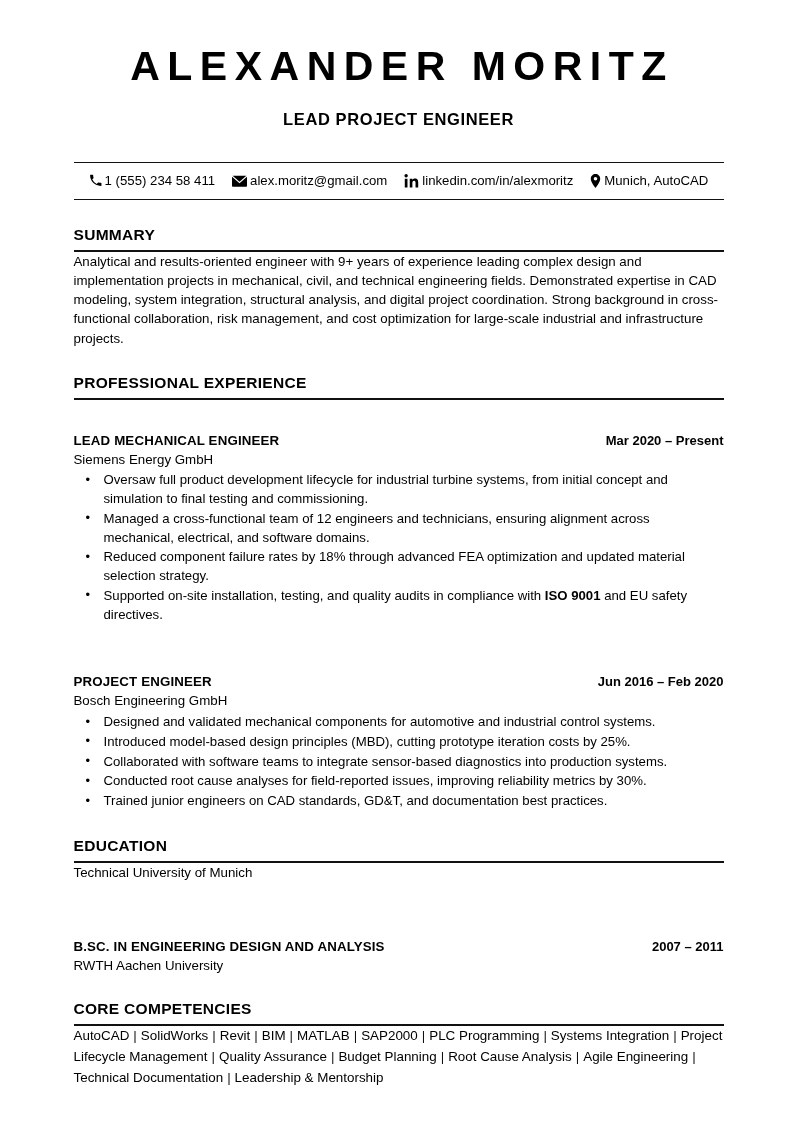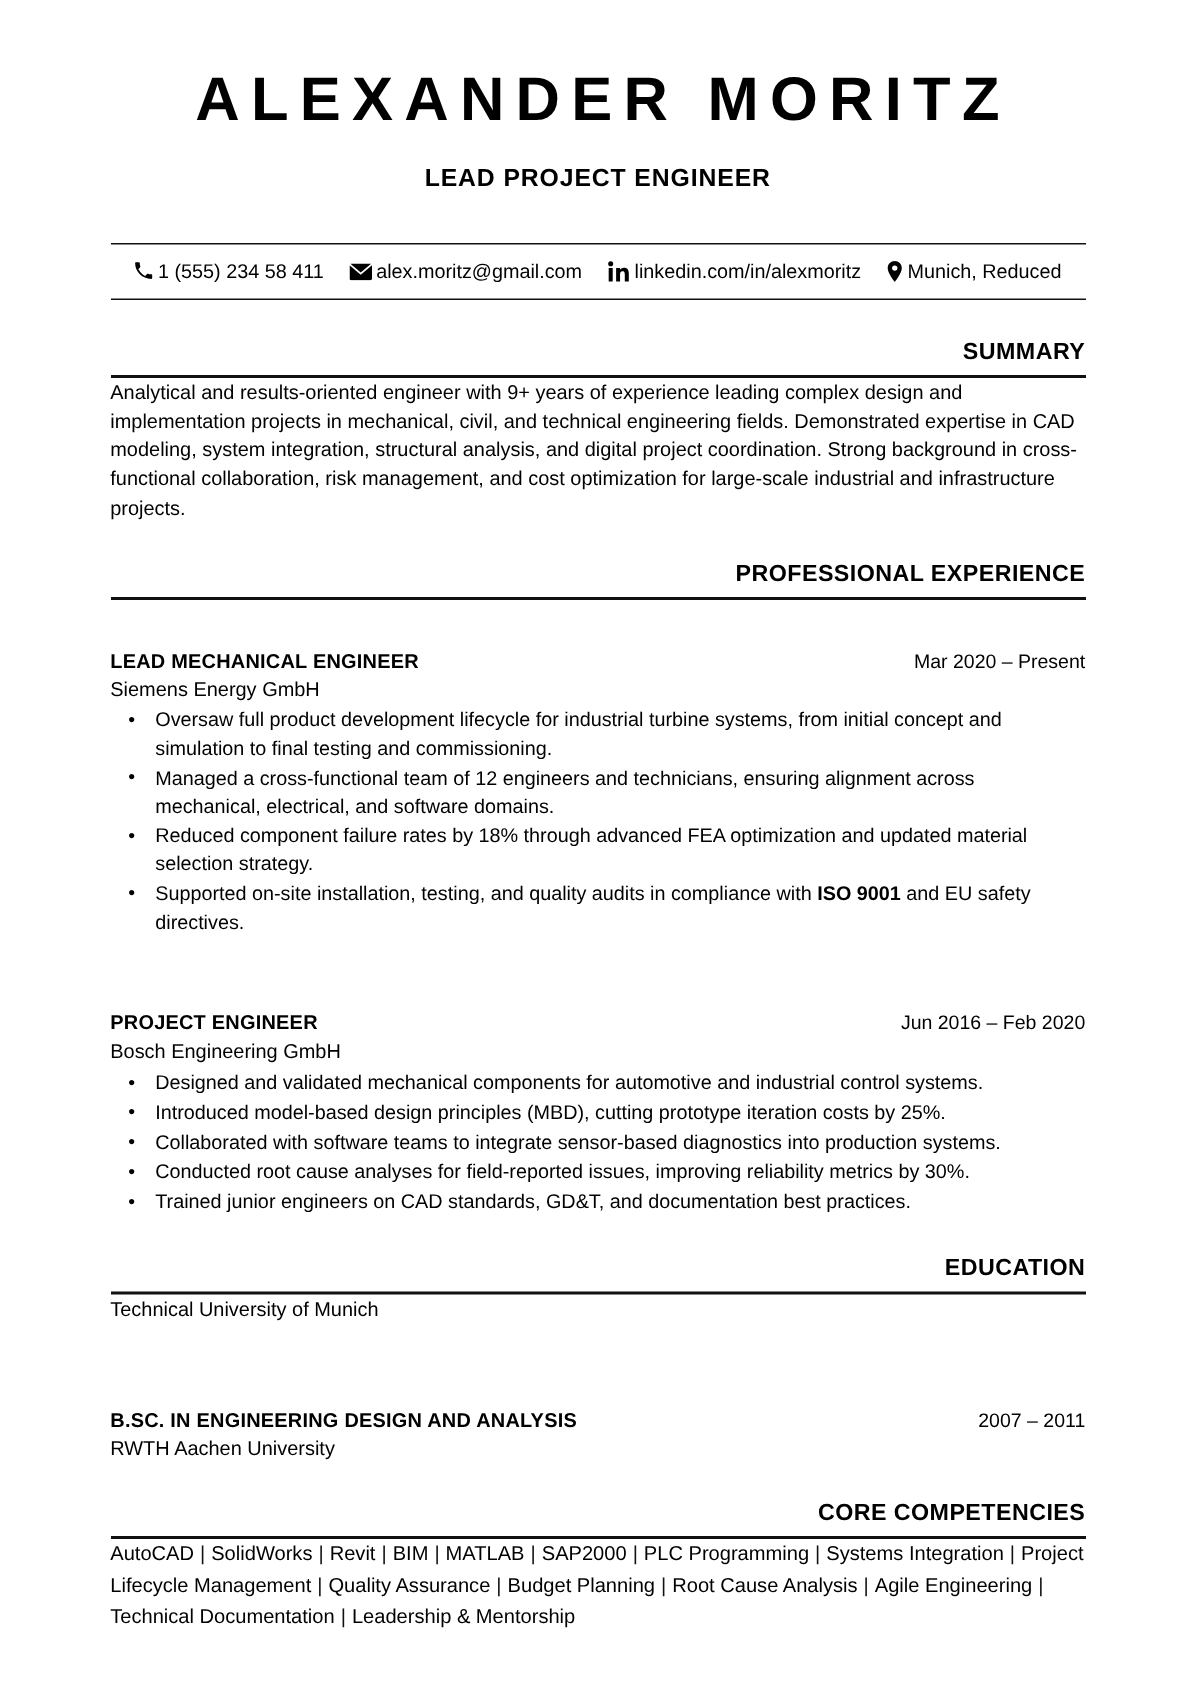--- a/index.html
+++ b/index.html
@@ -73,21 +73,20 @@
 
   
   .section { margin-top: 26px; }
   .section-title {
     font-size: 15.5px;
     font-weight: 700;
     letter-spacing: 0.3px;
     padding-bottom: 6px;
     border-bottom: 2.2px solid #111;
     line-height: 1.15;
-    text-align: right;
   }
   .section-body { }
 
   .summary-text {
     font-size: 13.3px;
     line-height: 1.45;
     text-align: left;
   }
 
   
@@ -99,21 +98,21 @@
     align-items: baseline;
   }
   .entry-role {
     font-size: 13.3px;
     font-weight: 700;
     letter-spacing: 0.15px;
     line-height: 1.3;
   }
   .entry-dates {
     font-size: 13px;
-    font-weight: 400;
+    font-weight: 700;
     line-height: 1.3;
     white-space: nowrap;
     text-align: right;
     margin-top: 33px;
   }
   .entry-org {
     font-size: 13.3px;
     font-weight: 400;
     line-height: 1.35;
     margin-top: 1px;
@@ -191,21 +190,21 @@
           </svg>
         </span>
         <span class="contact-text">linkedin.com/in/alexmoritz</span>
       </div>
       <div class="contact-item">
         <span class="ico">
           <svg width="11" height="14" viewBox="0 0 16 22" fill="#000">
             <path d="M8 0C3.9 0 .6 3.3.6 7.4.6 13 8 22 8 22s7.4-9 7.4-14.6C15.4 3.3 12.1 0 8 0zm0 10.2a2.8 2.8 0 110-5.6 2.8 2.8 0 010 5.6z"></path>
           </svg>
         </span>
-        <span class="contact-text">Munich, Reduced</span>
+        <span class="contact-text">Munich, AutoCAD</span>
       </div>
     </div>
 
   <div class="section">
     <div class="section-title">SUMMARY</div>
     <div class="section-body">
       <div class="summary-text">Analytical and results-oriented engineer with 9+ years of experience leading complex design and implementation projects in mechanical, civil, and technical engineering fields. Demonstrated expertise in CAD modeling, system integration, structural analysis, and digital project coordination. Strong background in cross-functional collaboration, risk management, and cost optimization for large-scale industrial and infrastructure projects.</div>
     </div>
   </div>
 

